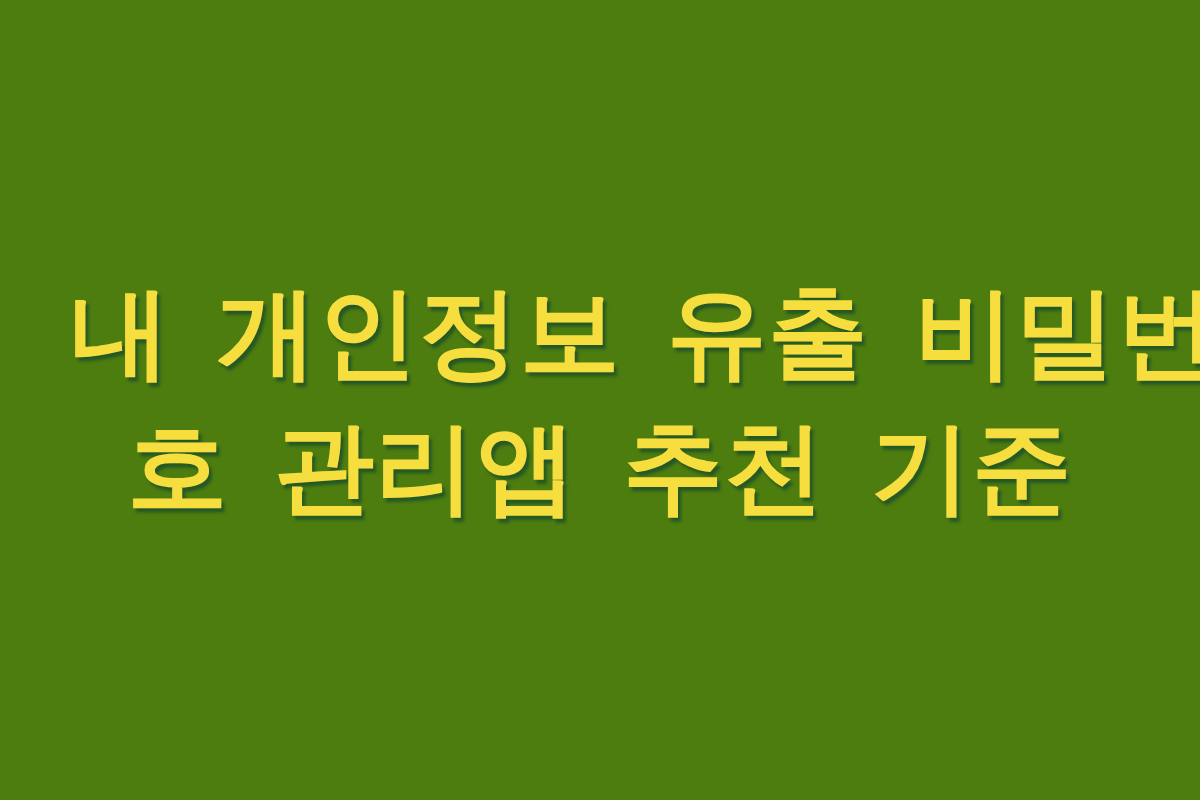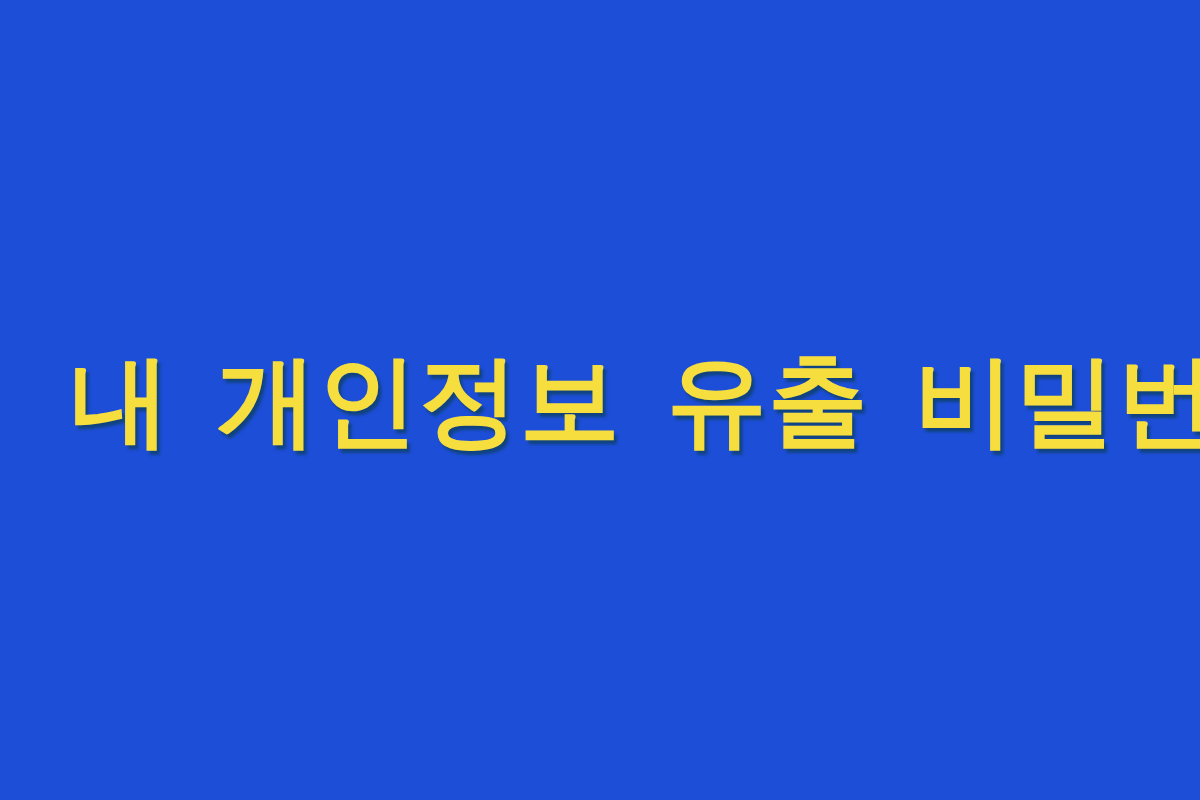--- a/index.html
+++ b/index.html
@@ -14,21 +14,21 @@
     overflow: hidden;
     font-family: "Liberation Sans", "DejaVu Sans", sans-serif;
   }
 
   
   .title-card {
     position: relative;
     box-sizing: border-box;
     width: 1200px;
     height: 800px;
-    background-color: #1d4ed8;
+    background-color: #4d7c0f;
     display: flex;
     align-items: center;
     justify-content: center;
     overflow: hidden;
   }
 
   
   .headline {
     width: 1060px;
     margin: 0;
@@ -51,15 +51,16 @@
     white-space: nowrap;
   }
 </style>
 </head>
 <body>
 
 <div class="title-card">
 
   <h1 class="headline">
     <span class="line">내 개인정보 유출 비밀번</span>
+    <span class="line">호 관리앱 추천 기준</span>
   </h1>
 
 </div>
 
 </body></html>

